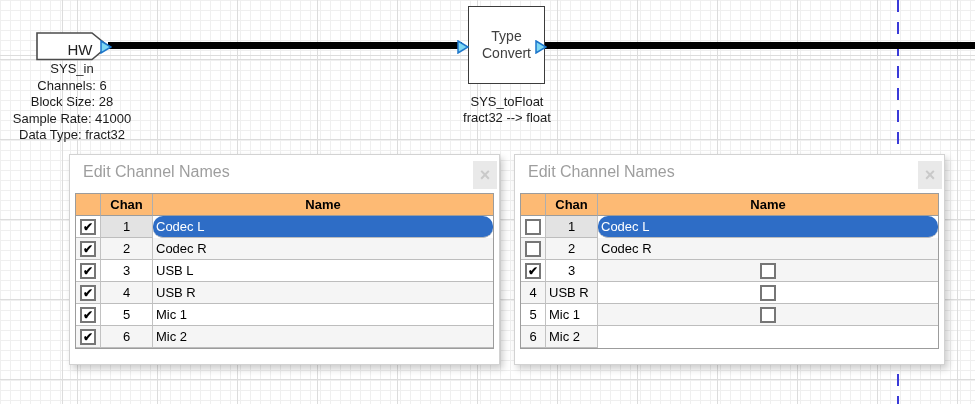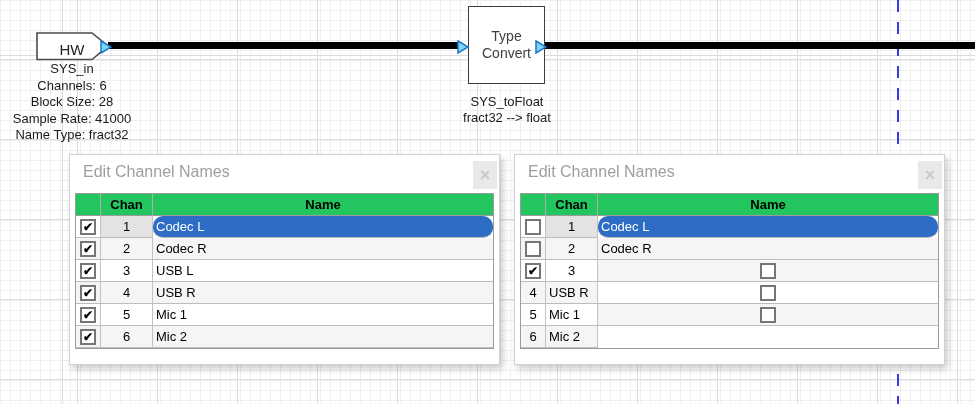--- a/index.html
+++ b/index.html
@@ -21,21 +21,21 @@
   }
   .guide{position:absolute;left:896px;top:0;width:4px;height:404px;z-index:1;}
   .wire{position:absolute;top:42px;height:7px;background:var(--wire,#000);z-index:2;}
   .wire1{left:108px;width:354px;}
   .wire2{left:544px;width:431px;}
   .hwblock{position:absolute;left:36px;top:32px;width:73px;height:28px;z-index:3;}
   .hwblock svg{position:absolute;left:0;top:0;}
   .hwlabel{
     position:absolute;left:0;top:0;width:64px;height:35px;
     display:flex;align-items:center;justify-content:center;
-    padding-left:4px;font-size:15px;color:#222;
+    padding-left:12px;font-size:15px;color:#222;
   }
   .pin{position:absolute;width:12px;height:14px;z-index:4;}
   .pin-hw{left:100px;top:40px;}
   .pin-tc-in{left:457px;top:40px;}
   .pin-tc-out{left:535px;top:40px;}
   .tcblock{
     position:absolute;left:468px;top:6px;width:77px;height:78px;
     background:#fff;border:1.6px solid #3c3c3c;box-sizing:border-box;z-index:3;
     display:flex;align-items:center;justify-content:center;
     font-size:14px;line-height:17px;color:#404040;text-align:center;white-space:pre-line;
@@ -66,21 +66,21 @@
     display:grid;grid-template-columns:25px 52px 1fr;grid-auto-rows:22px;
     border:1px solid #9c9c9c;background:#fff;
     font-size:13px;color:#000;
   }
   .cell{
     box-sizing:border-box;display:flex;align-items:center;
     border-right:1px solid #c2c2c2;border-bottom:1px solid #bdbdbd;
     background:#fff;overflow:hidden;
   }
   .hcell{
-    background:#22c55e;border-right:1px solid #aeaeae;border-bottom:1px solid #9c9c9c;
+    background:#fdba74;border-right:1px solid #aeaeae;border-bottom:1px solid #9c9c9c;
     font-weight:600;justify-content:center;
   }
   .nmhead{justify-content:center;}
   .nmcell{padding-left:3px;}
   .chcell{justify-content:center;}
   .cbcell{justify-content:center;}
   .cell:nth-child(3n){border-right:none;}
   .even{background:#f5f5f5;}
   .cur{background:#e3e3e3;}
   .sel{background:var(--sel,#2e6dc6);color:#fff;border-radius:10px;}
@@ -123,21 +123,21 @@
   </svg>
   <svg class="pin pin-tc-out" viewBox="0 0 12 14">
     <polygon points="1,1 11,7 1,13" fill="var(--pinf,#7ed8f4)" stroke="var(--pins,#1d76cb)" stroke-width="1.5"></polygon>
   </svg>
 
   <div class="blockinfo hwinfo">
     <div>SYS_in</div>
     <div>Channels: 6</div>
     <div>Block Size: 28</div>
     <div>Sample Rate: 41000</div>
-    <div>Name Type: fract32</div>
+    <div>Data Type: fract32</div>
   </div>
 
   <div class="blockinfo tcinfo">
     <div>SYS_toFloat</div>
     <div>fract32 --&gt; float</div>
   </div>
 </div>
 
 <div class="dialog dlg1">
   <span class="dlgtitle">Edit Channel Names</span>

